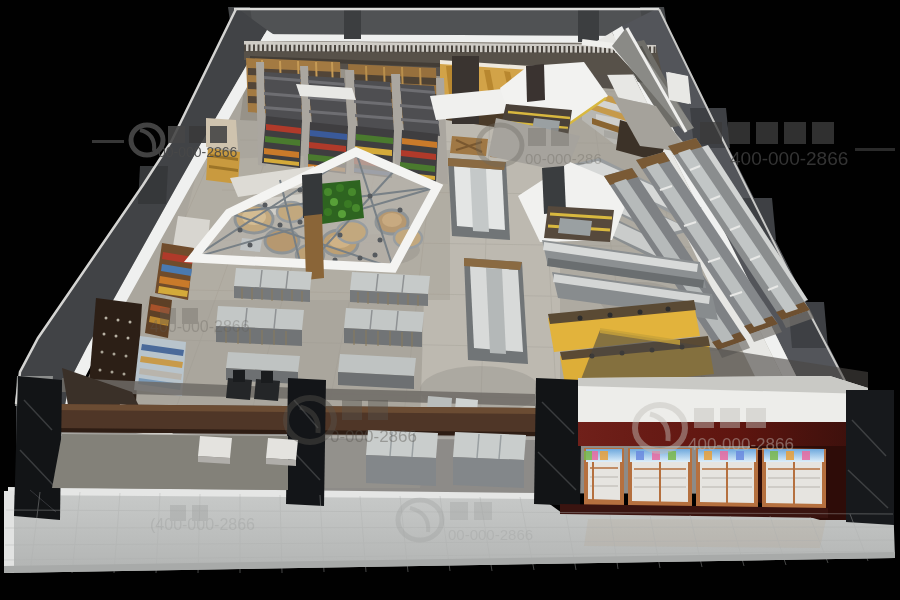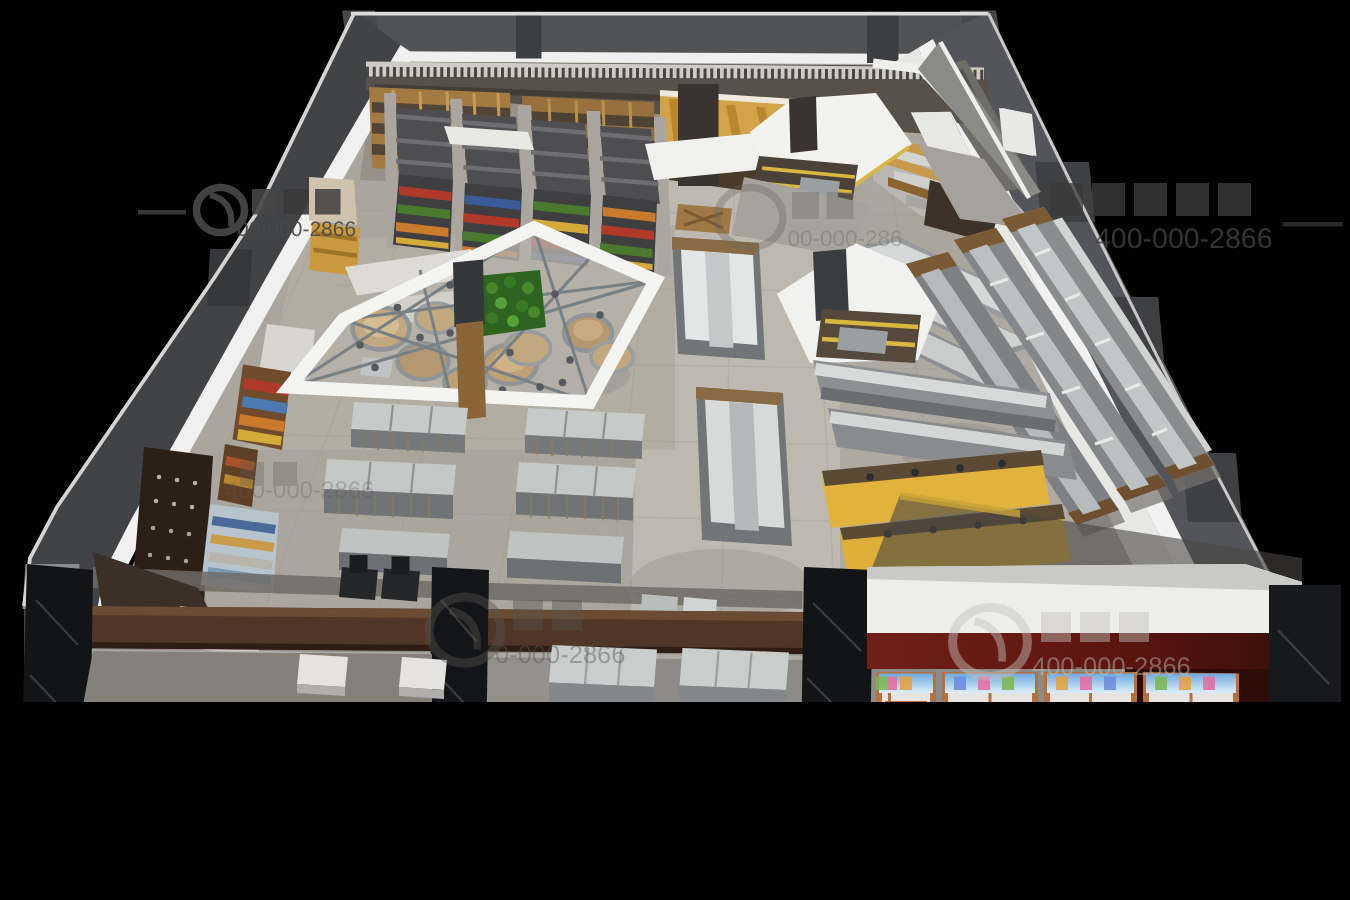--- a/index.html
+++ b/index.html
@@ -1,16 +1,16 @@
 <!DOCTYPE html>
 <html><head>
 <meta charset="utf-8">
 <style>
   html,body{margin:0;padding:0;background:#000;}
-  #stage{position:relative;width:900px;height:468px;overflow:hidden;background:#010101;
+  #stage{position:relative;width:900px;height:600px;overflow:hidden;background:#010101;
          font-family:"Liberation Sans", sans-serif;}
   svg{position:absolute;left:0;top:0;}
 </style>
 </head>
 <body>
 <div id="stage">
 <svg width="900" height="600" viewBox="0 0 900 600">
 <defs>
   <linearGradient id="pav" x1="0" y1="0" x2="0" y2="1">
     <stop offset="0" stop-color="#c8cac9"></stop>

